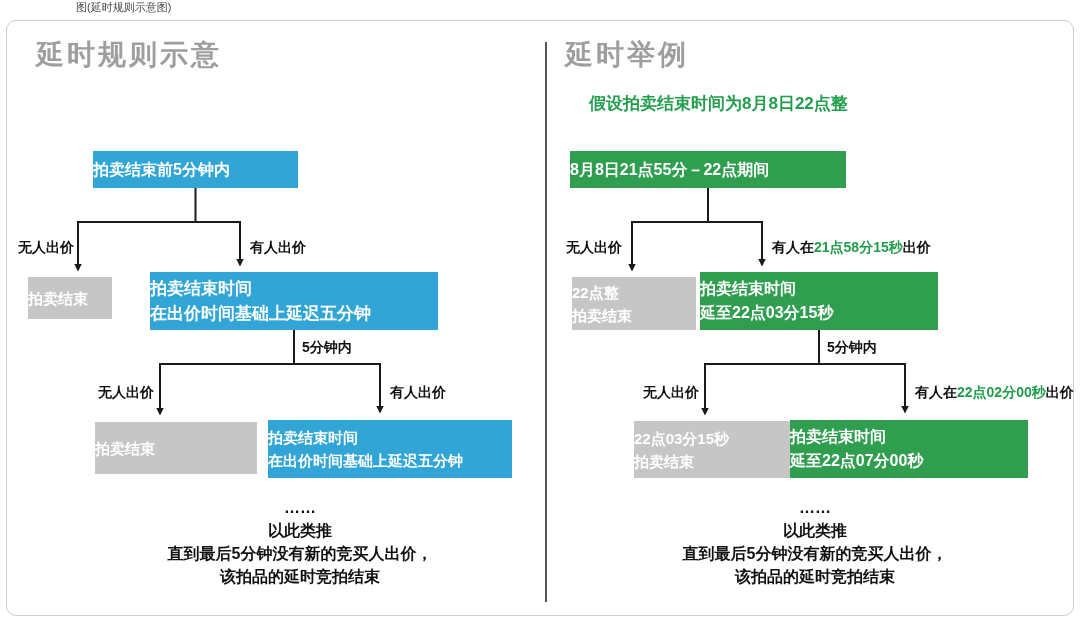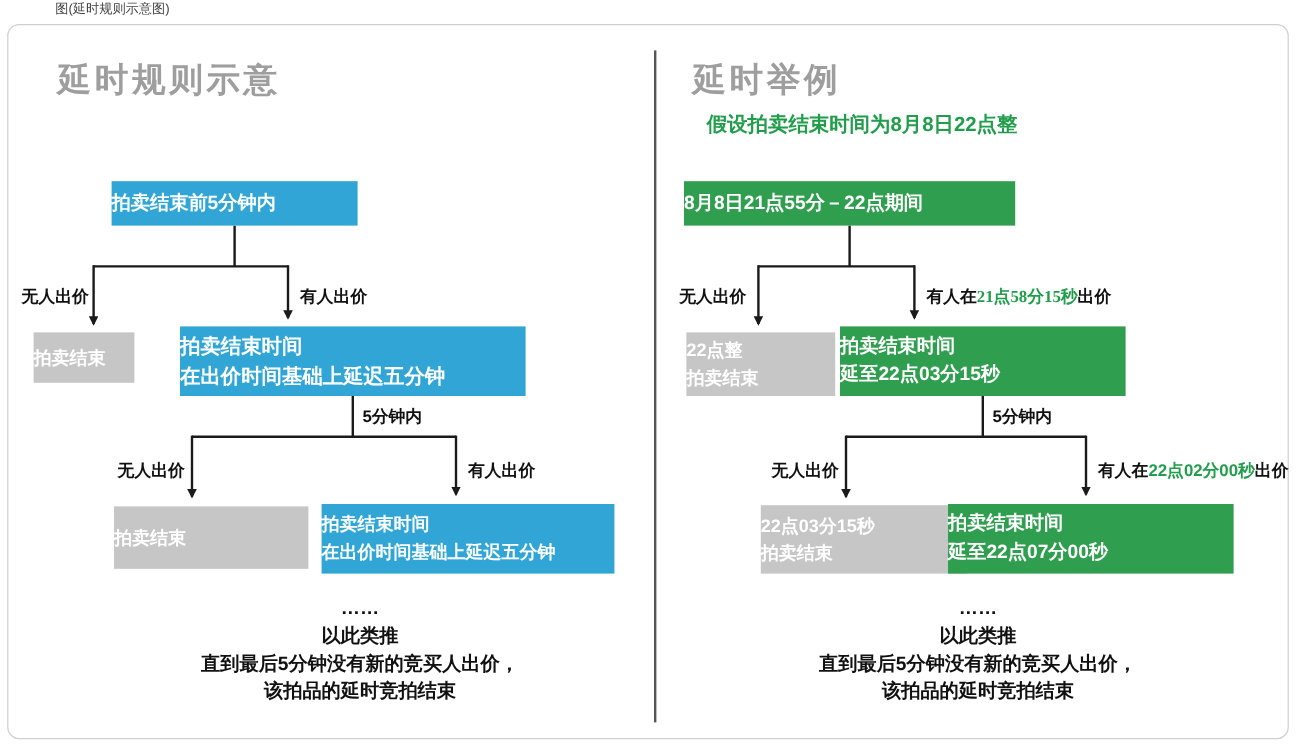--- a/index.html
+++ b/index.html
@@ -1,21 +1,21 @@
 <!DOCTYPE html>
 <html style="--blue: #31a6d6; --green: #2f9e4f; --gray-box: #c5c6c5; --title-gray: #9e9e9e; --green-text: #219d4b;"><head>
 <meta charset="utf-8">
 <style>
   html,body{margin:0;padding:0;background:#ffffff;font-family:"Liberation Sans","DejaVu Sans",sans-serif;}
   .stage{position:relative;width:1080px;height:621px;background:#ffffff;overflow:hidden;}
-  .cropped-caption{position:absolute;left:14px;top:0px;font-size:11px;color:#444;height:14px;overflow:hidden;padding-left:32px;}
+  .cropped-caption{position:absolute;left:44px;top:0px;font-size:11px;color:#444;height:14px;overflow:hidden;padding-left:32px;}
   .frame{position:absolute;left:6px;top:20px;width:1066px;height:594px;border:1px solid #cfcfcf;border-radius:10px;background:#ffffff;}
   .connectors{position:absolute;left:0;top:0;width:1080px;height:621px;pointer-events:none;}
   .divider{position:absolute;left:545px;top:42px;width:2px;height:560px;background:#555;}
-  .panel-title{position:absolute;margin:12px;font-weight:700;font-size:28px;letter-spacing:3px;color:var(--title-gray,#9e9e9e);white-space:nowrap;}
+  .panel-title{position:absolute;margin:0;font-weight:700;font-size:28px;letter-spacing:3px;color:var(--title-gray,#9e9e9e);white-space:nowrap;}
   .subtitle{position:absolute;font-weight:700;font-size:17px;color:var(--green-text,#219d4b);white-space:nowrap;margin-left:24px;}
   .node{position:absolute;display:flex;flex-direction:column;align-items:flex-start;justify-content:center;color:#fff;font-weight:700;text-align:center;white-space:nowrap;}
   .blue{background:var(--blue,#31a6d6);}
   .green{background:var(--green,#2f9e4f);}
   .gray{background:var(--gray-box,#c5c6c5);}
   .fs16{font-size:16px;line-height:24px;}
   .fs17{font-size:17px;line-height:25px;}
   .fs15{font-size:15px;line-height:23px;}
   .lbl{position:absolute;font-weight:700;font-size:14px;color:#111;white-space:nowrap;}
   .green-text{color:var(--green-text,#219d4b);}
@@ -101,21 +101,21 @@
 
   <h2 class="panel-title" style="left:565px;top:36px;">延时举例</h2>
 
   <span class="subtitle" style="left:565px;top:92px;">假设拍卖结束时间为8月8日22点整</span>
 
   <div class="node green fs16" style="left:570px;top:151px;width:276px;height:37px;">
     <span>8月8日21点55分－22点期间</span>
   </div>
 
   <span class="lbl" style="left:566px;top:239px;">无人出价</span>
-  <span class="lbl" style="left:772px;top:239px;font-family:Liberation Serif, serif;">
+  <span class="lbl" style="left:772px;top:239px;">
     <span>有人在</span><span class="green-text">21点58分15秒</span><span>出价</span>
   </span>
 
   <div class="node gray fs15" style="left:572px;top:277px;width:124px;height:53px;">
     <span>22点整</span>
     <span>拍卖结束</span>
   </div>
 
   <div class="node green fs16" style="left:700px;top:272px;width:238px;height:58px;">
     <span>拍卖结束时间</span>

